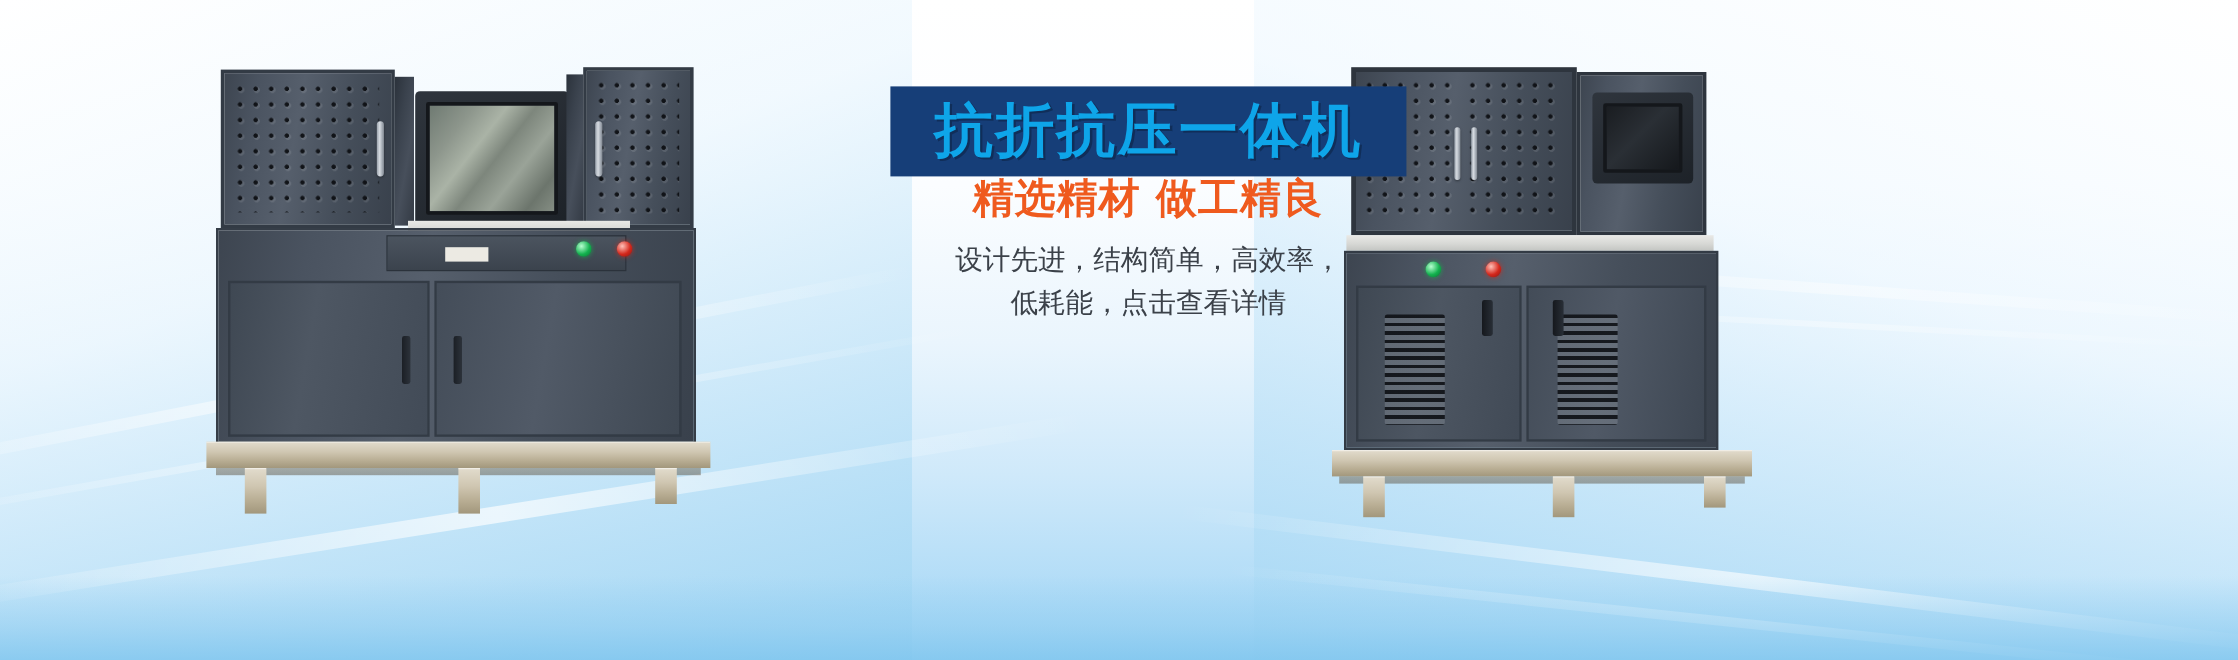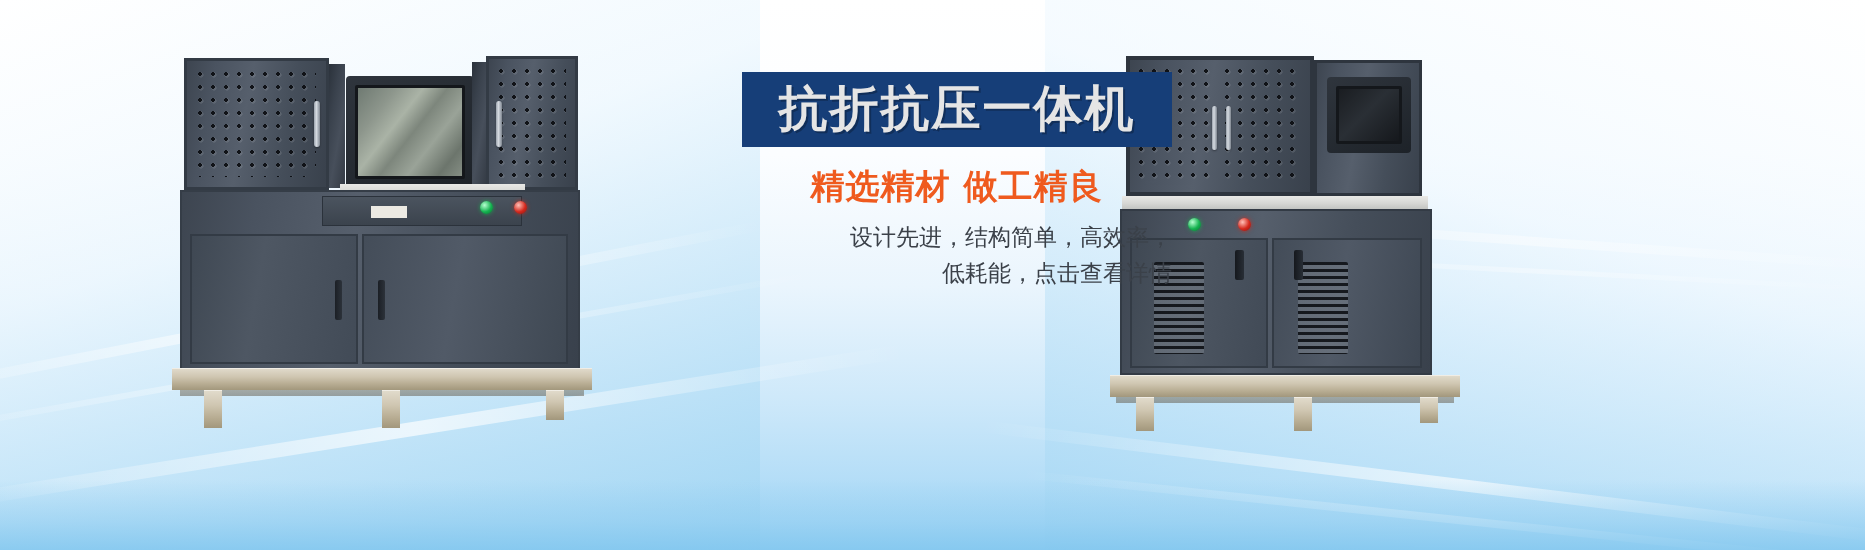--- a/index.html
+++ b/index.html
@@ -116,31 +116,31 @@
   }
   .title-banner {
     display: inline-block;
     background: #163e78;
     padding: 12px 20px 14px 20px;
     width: 430px;
     text-align: center;
     white-space: nowrap;
   }
   .title-banner .t {
-    color: #e5e5e5;
+    color: #0ea5e9;
     font-size: 49px;
     font-weight: bold;
     letter-spacing: 2px;
     line-height: 1;
     text-shadow: 2px 2px 0 rgba(12,32,64,0.55);
     font-family: "DejaVu Sans", "Liberation Sans", sans-serif;
     margin-top: 48px;
   }
   .line-orange {
-    margin-top: 20px;
+    margin-top: 0;
     color: #ef5a1e;
     font-size: 34px;
     font-weight: bold;
     letter-spacing: 1px;
     text-align: center;
     line-height: 1.15;
     font-family: "DejaVu Sans", "Liberation Sans", sans-serif;
   }
   .line-blue {
     margin-top: 8px;
@@ -149,21 +149,21 @@
     font-weight: bold;
     letter-spacing: 1px;
     text-align: center;
     line-height: 1.15;
     font-family: "DejaVu Sans", "Liberation Sans", sans-serif;
   }
   .desc {
     margin-top: 14px;
     color: #3b4149;
     font-size: 23px;
-    text-align: right;
+    text-align: center;
     line-height: 1.55;
     font-family: "DejaVu Sans", "Liberation Sans", sans-serif;
   }
   .cta-wrap { margin-top: 20px; text-align: center; }
   .cta {
     display: inline-block;
     background: #ef6420;
     color: #ffffff;
     font-size: 33px;
     font-weight: bold;

